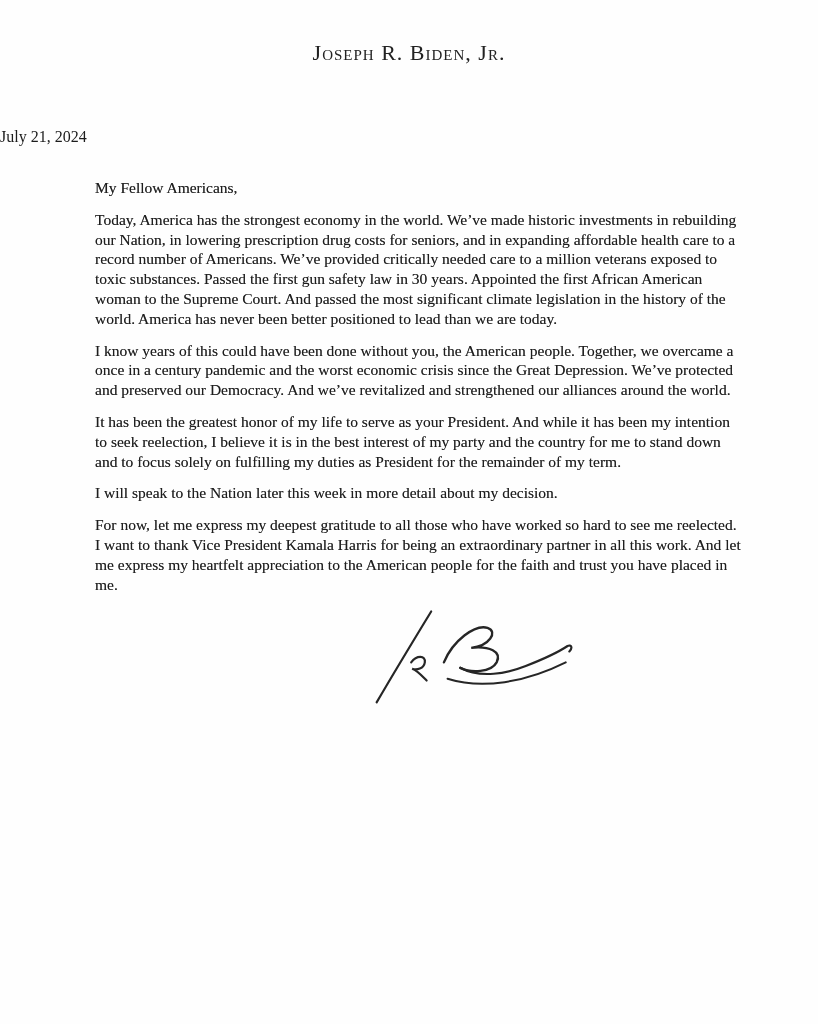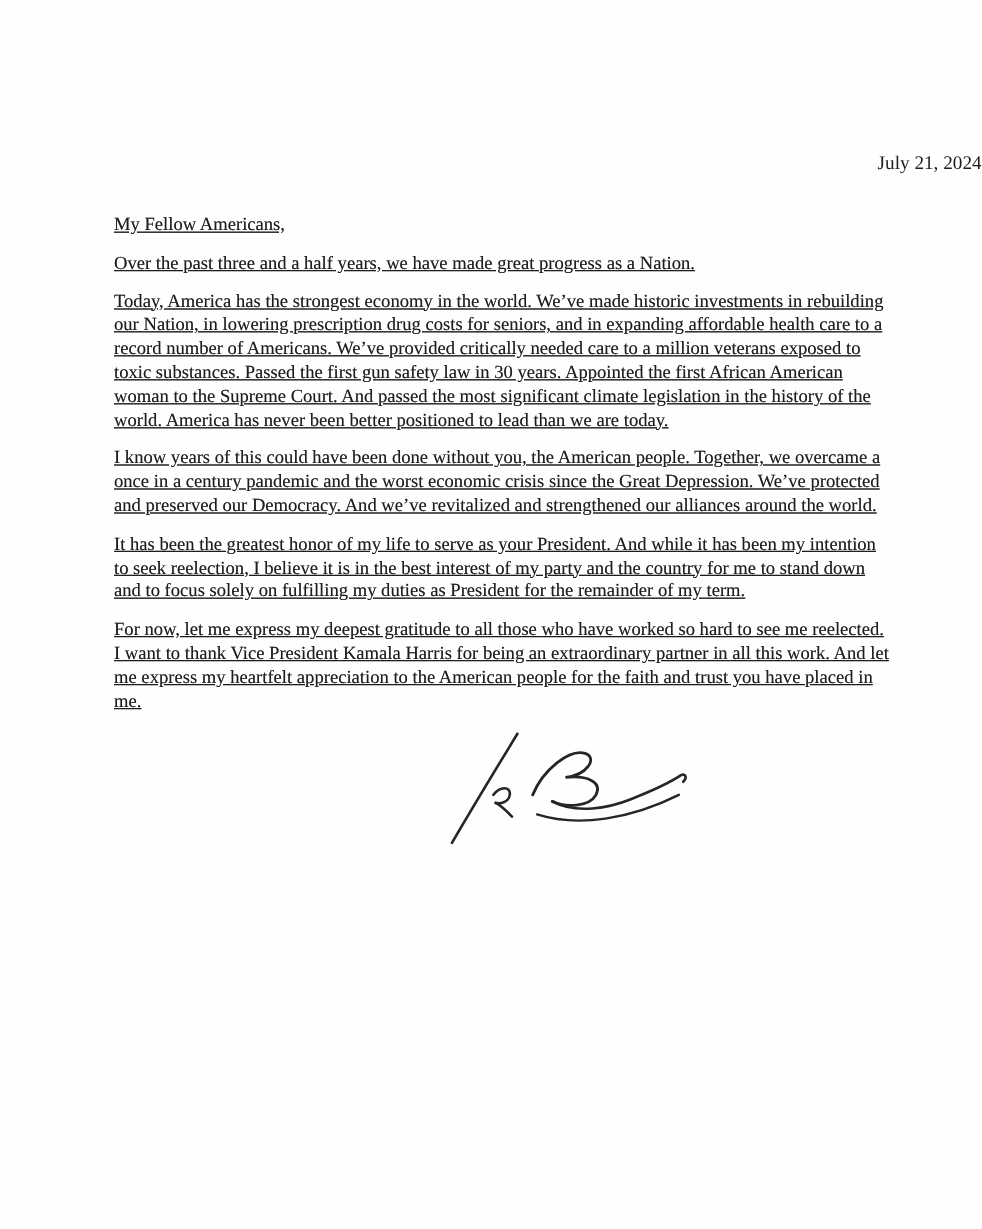--- a/index.html
+++ b/index.html
@@ -25,33 +25,32 @@
     font-variant: small-caps;
     font-size: 22px;
     letter-spacing: 1px;
     color: #222222;
   }
   .date-line {
     position: absolute;
     top: 128px;
     left: 0;
     width: 100%;
-    text-align: right;
+    text-align: left;
     font-size: 16px;
     color: #1c1c1c;
   }
   .body-block {
     position: absolute;
     top: 178px;
     left: 95px;
     width: 650px;
     font-size: 15.5px;
     line-height: 19.8px;
     color: #1e1e1e;
-    text-decoration: underline;
   }
   .body-block p {
     margin: 0 0 12px 0;
     text-shadow: 0 0 0.4px rgba(30,30,30,0.55);
   }
   .signature-wrap {
     margin-top: 2px;
     margin-left: 268px;
     width: 220px;
     height: 100px;
@@ -59,30 +58,31 @@
   .signature-wrap svg {
     width: 100%;
     height: 100%;
   }
 </style>
 </head>
 <body>
 
 <div class="page">
 
+  <div class="letterhead">Joseph R. Biden, Jr.</div>
 
   <div class="date-line">July 21, 2024</div>
 
   <div class="body-block">
     <p>My Fellow Americans,</p>
 
-    <p>Over the past three and a half years, we have made great progress as a Nation.</p>
       <p>Today, America has the strongest economy in the world. We’ve made historic investments in rebuilding our Nation, in lowering prescription drug costs for seniors, and in expanding affordable health care to a record number of Americans. We’ve provided critically needed care to a million veterans exposed to toxic substances. Passed the first gun safety law in 30 years. Appointed the first African American woman to the Supreme Court. And passed the most significant climate legislation in the history of the world. America has never been better positioned to lead than we are today.</p>
       <p>I know years of this could have been done without you, the American people. Together, we overcame a once in a century pandemic and the worst economic crisis since the Great Depression. We’ve protected and preserved our Democracy. And we’ve revitalized and strengthened our alliances around the world.</p>
       <p>It has been the greatest honor of my life to serve as your President. And while it has been my intention to seek reelection, I believe it is in the best interest of my party and the country for me to stand down and to focus solely on fulfilling my duties as President for the remainder of my term.</p>
+      <p>I will speak to the Nation later this week in more detail about my decision.</p>
       <p>For now, let me express my deepest gratitude to all those who have worked so hard to see me reelected. I want to thank Vice President Kamala Harris for being an extraordinary partner in all this work. And let me express my heartfelt appreciation to the American people for the faith and trust you have placed in me.</p>
       <div class="signature-wrap">
       <svg viewBox="0 0 240 110" fill="none" xmlns="http://www.w3.org/2000/svg">
 
         <path d="M14 106 C 28 82, 52 42, 74 6" stroke="#262626" stroke-width="2.4" stroke-linecap="round"></path>
 
         <path d="M52 62 c 6 -8 16 -8 15 0 c -1 7 -9 9 -14 7 c 6 2 11 8 16 13" stroke="#262626" stroke-width="2.4" stroke-linecap="round"></path>
 
         <path d="M88 62 C 98 38, 122 20, 136 24 C 148 28, 138 44, 118 46 C 138 44, 152 50, 146 62 C 140 73, 118 74, 106 68" stroke="#262626" stroke-width="2.6" stroke-linecap="round"></path>
 

